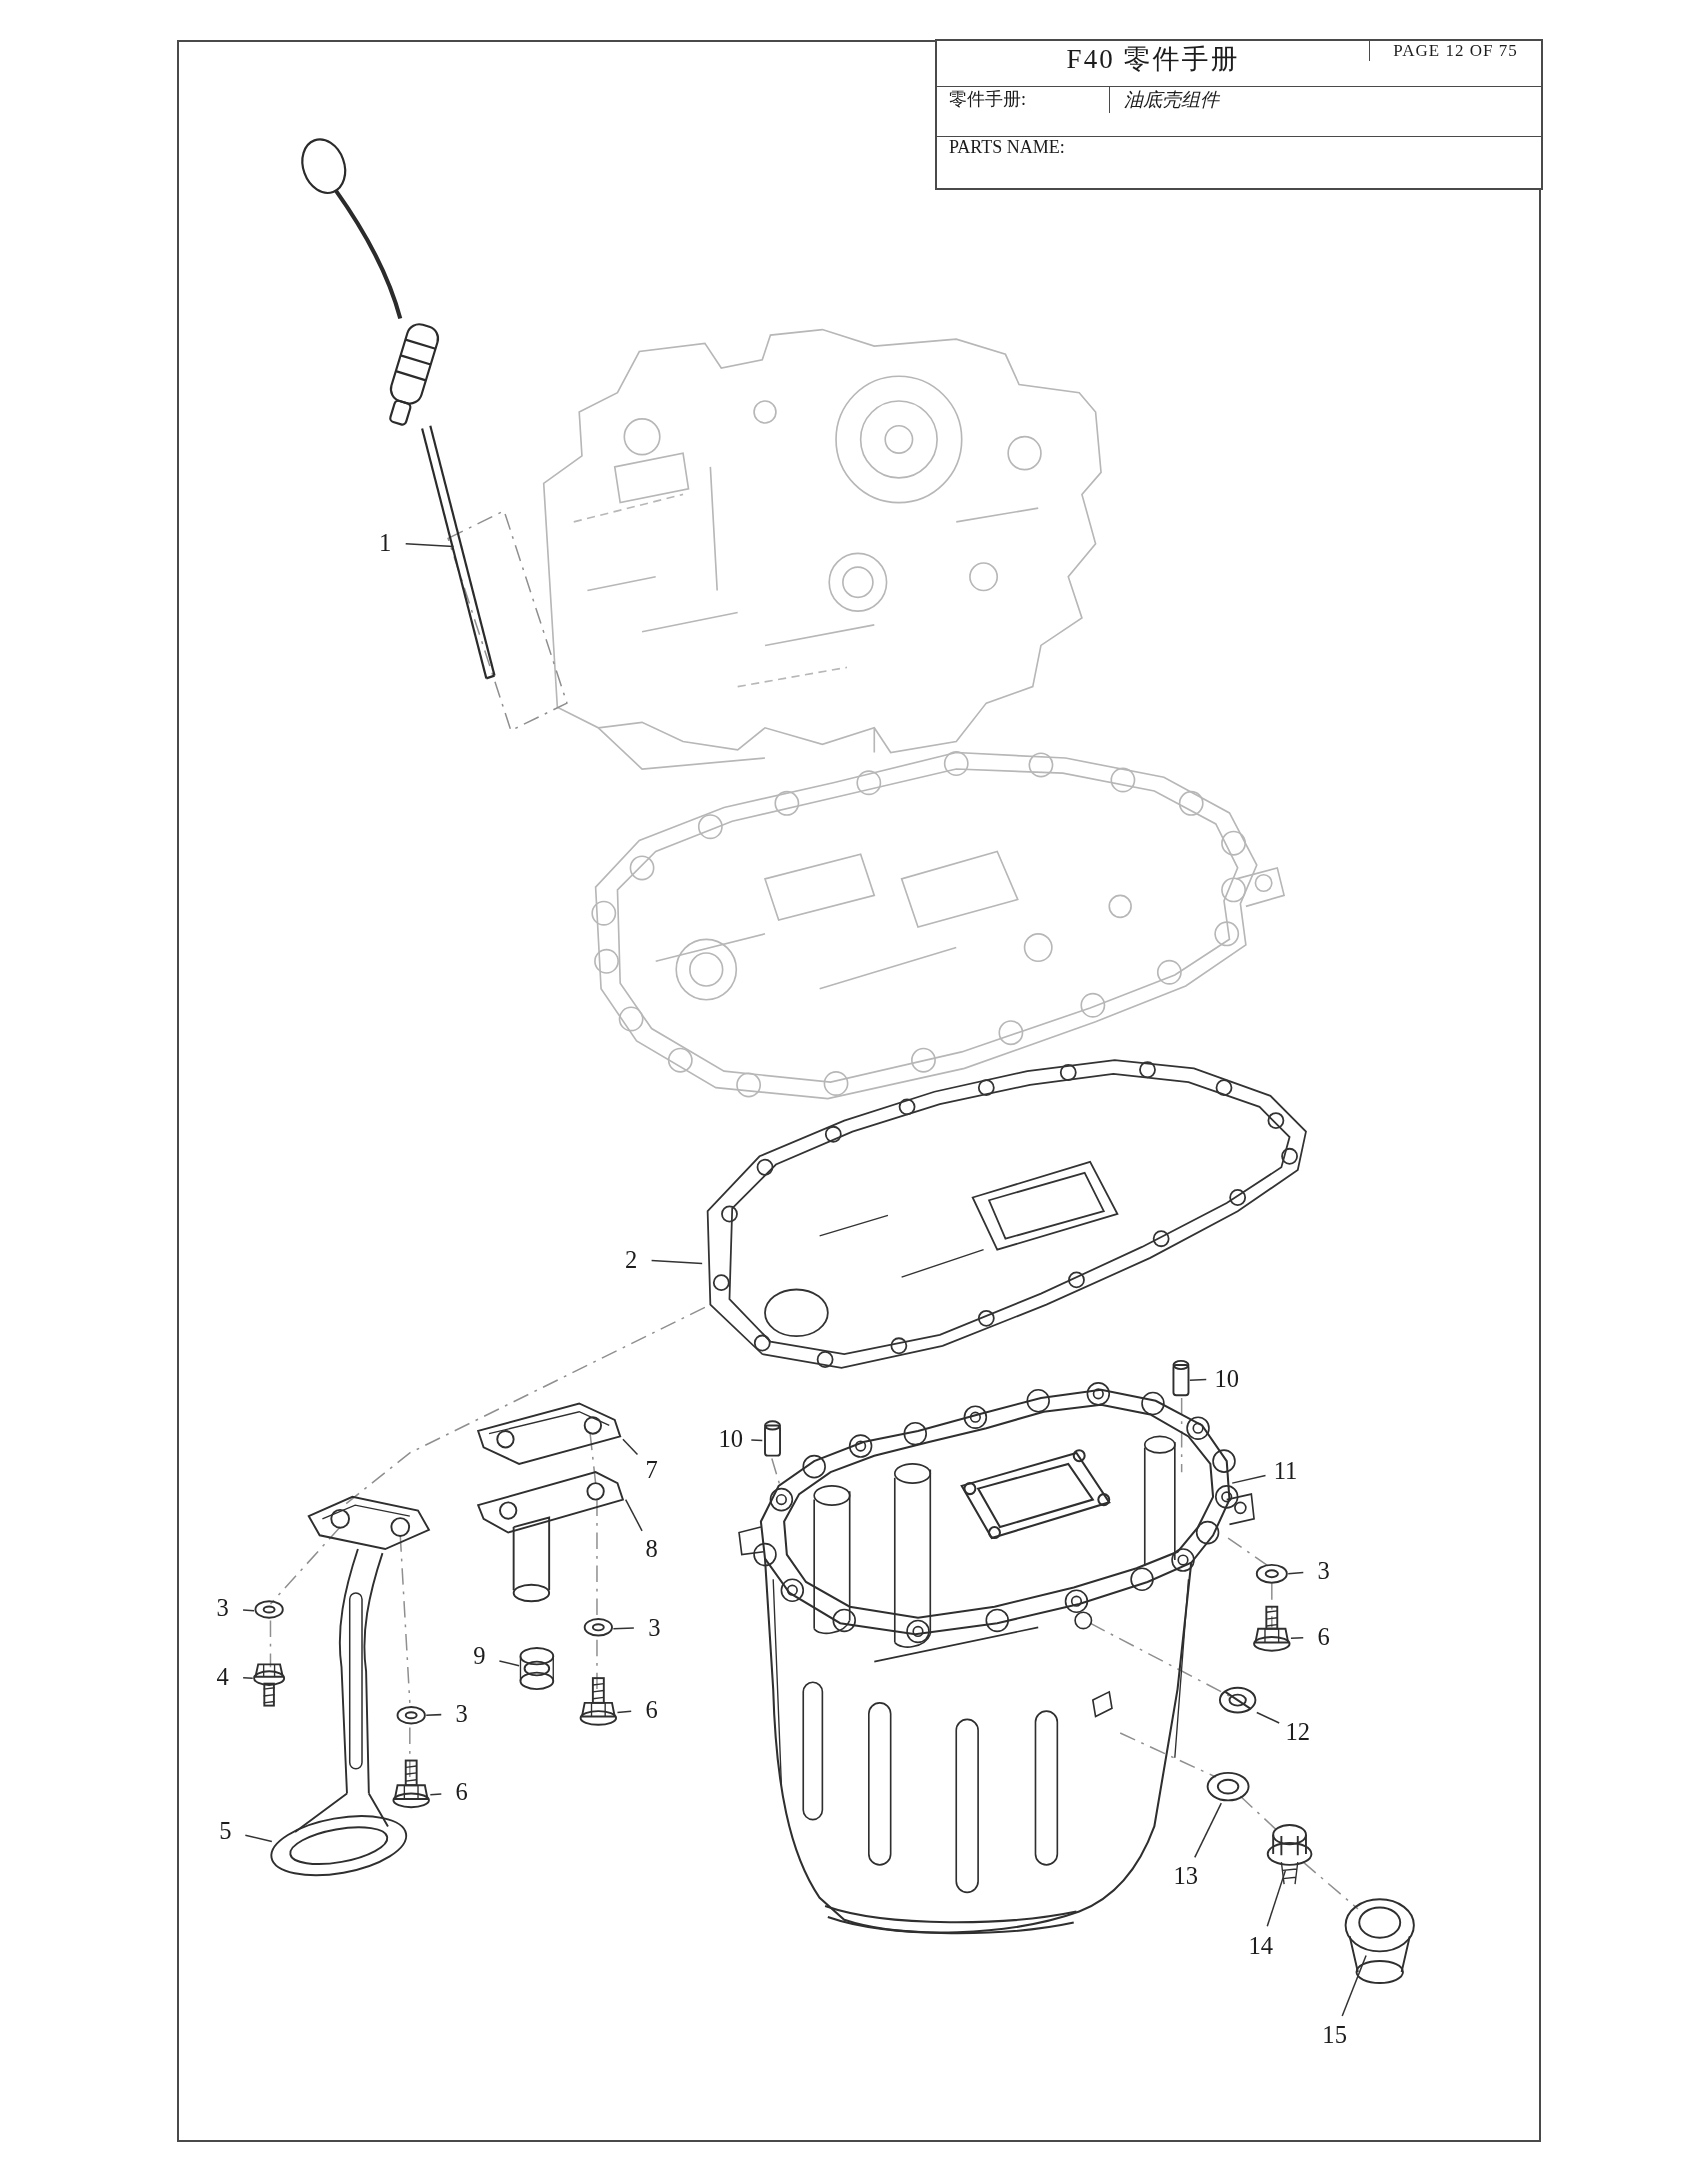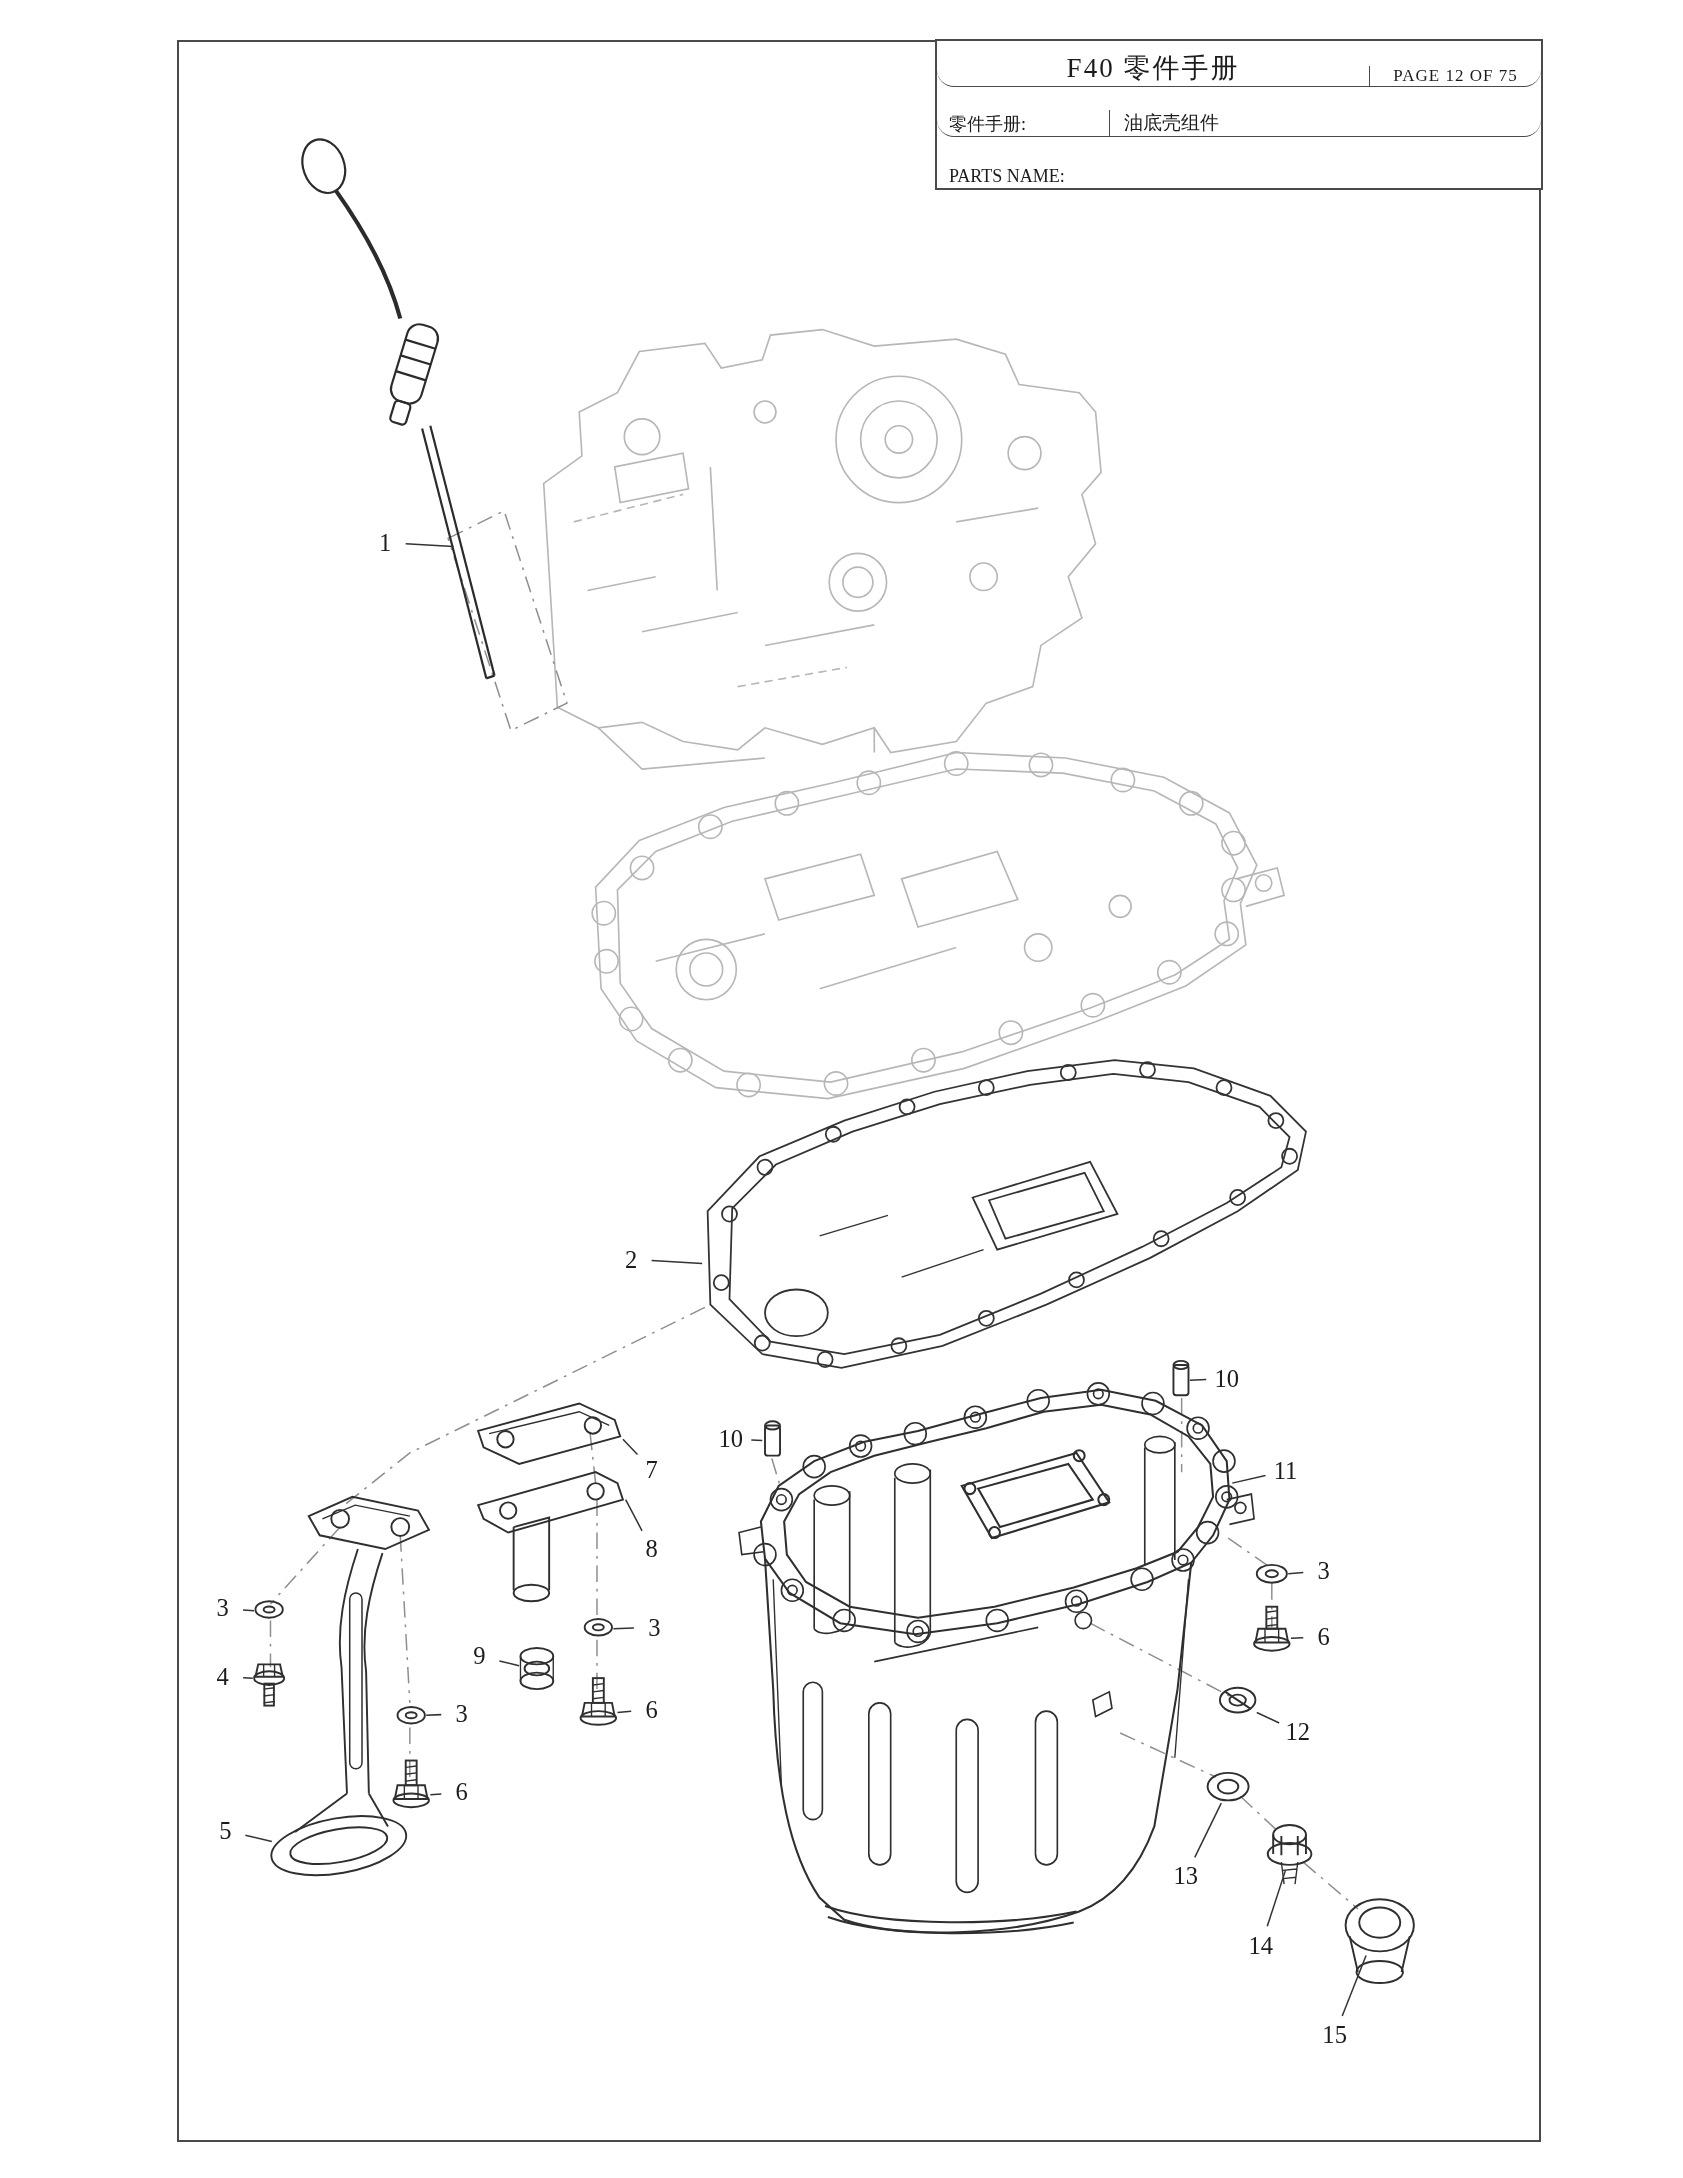--- a/index.html
+++ b/index.html
@@ -4,31 +4,31 @@
 <style>
   html,body{margin:0;padding:0;background:#ffffff;}
   .page{position:relative;width:1683px;height:2178px;background:#fff;
         font-family:"Liberation Serif",serif;overflow:hidden;}
   .frame{position:absolute;left:177px;top:40px;width:1364px;height:2102px;
          border:2px solid #4a4a4a;box-sizing:border-box;background:transparent;}
   svg.drawing{position:absolute;left:0;top:0;width:1683px;height:2178px;
               font-family:"Liberation Serif",serif;}
   .titleblock{position:absolute;left:935px;top:39px;width:608px;height:151px;
               background:#fff;border:2px solid #4a4a4a;box-sizing:border-box;z-index:5;}
-  .tb-row{display:flex;border-bottom:1.5px solid #4a4a4a;box-sizing:border-box;align-items:flex-end;border-radius:17px;}
+  .tb-row{display:flex;border-bottom:1.5px solid #4a4a4a;box-sizing:border-box;align-items:flex-start;}
   .tb-row:last-child{border-bottom:none;}
   .tb-r1{height:46px;}
   .tb-r2{height:50px;}
   .tb-r3{height:50px;}
   .tb-cell{display:flex;align-items:center;box-sizing:border-box;color:#1c1c1c;}
   .tb-title{width:432px;justify-content:center;font-size:27px;letter-spacing:2px;}
   .tb-pageinfo{flex:1;justify-content:center;border-left:1.5px solid #4a4a4a;
                font-size:17px;letter-spacing:1px;}
   .tb-label{width:172px;padding-left:12px;font-size:18px;}
-  .tb-value{flex:1;padding-left:14px;border-left:1.5px solid #4a4a4a;font-size:19px;}
+  .tb-value{flex:1;padding-left:14px;border-left:1.5px solid #4a4a4a;font-size:19px;font-style:italic;}
 </style>
 </head>
 <body>
 
 <div class="page">
 
   <svg class="drawing" viewBox="0 0 1232 1586" preserveAspectRatio="none">
 
     <g stroke="#b7b7b7" stroke-width="1.2" fill="none">
       <path d="M408 515 L398 352 L426 332 L424 300 L452 286 L468 256 L516 250 L528 268 L558 262 L564 244 L602 240 L640 252 L700 247 L736 258 L746 280 L790 286 L802 300 L806 344 L792 360 L802 396 L782 420 L792 450 L762 470 L756 500 L722 512 L700 540 L652 548 L640 530 L602 542 L560 530 L540 546 L500 540 L470 526 L438 530 Z"></path>

